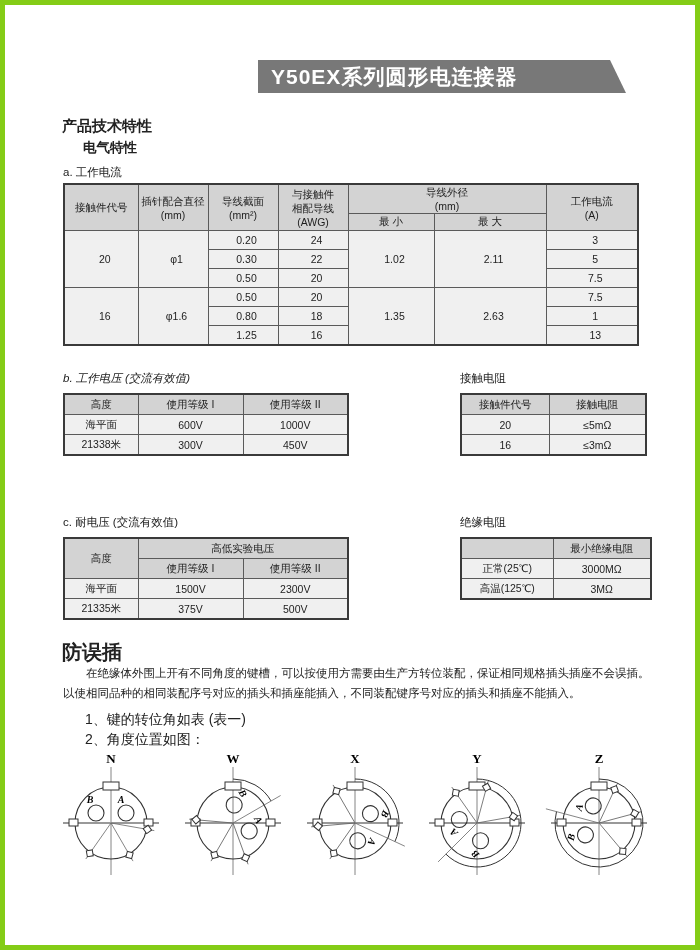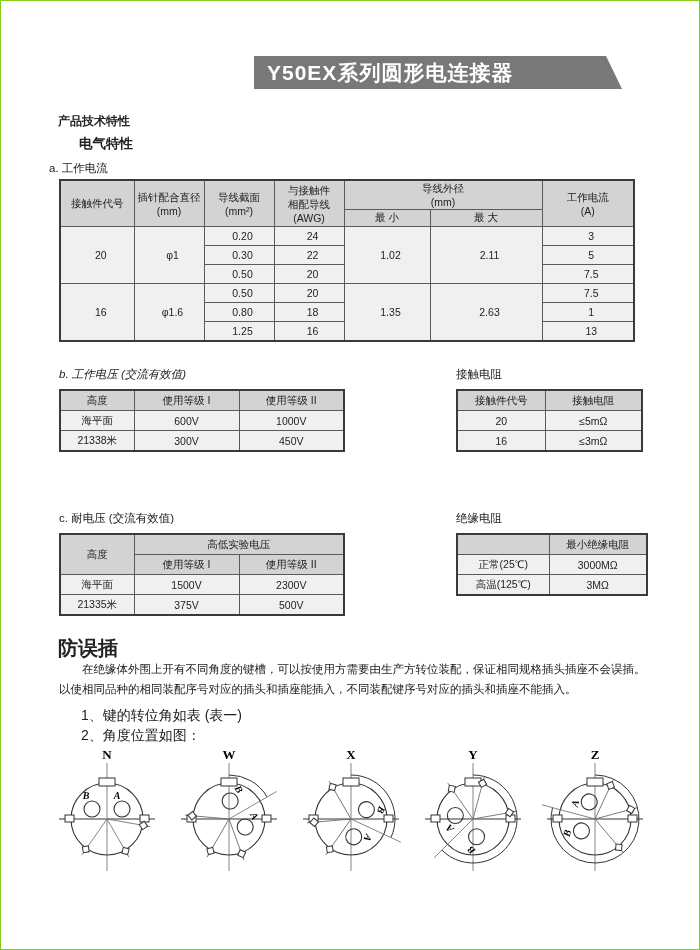--- a/index.html
+++ b/index.html
@@ -1,24 +1,24 @@
 <!DOCTYPE html>
 <html><head>
 <meta charset="utf-8">
 <style>
   html,body{margin:0;padding:0;background:#fff;}
   #page{position:relative;width:700px;height:950px;background:#ffffff;overflow:hidden;
-        font-family:"Liberation Sans",sans-serif;color:#222;border:1px solid #84cc16;box-sizing:border-box;}
+        font-family:"Liberation Sans",sans-serif;color:#222;border:5px solid #84cc16;box-sizing:border-box;}
 
   
   #banner{position:absolute;left:253px;top:55px;width:368px;height:33px;background:#787878;
           clip-path:polygon(0 0, calc(100% - 16px) 0, 100% 100%, 0 100%);}
   #banner .t{color:#fff;font-weight:bold;font-size:21px;line-height:33px;padding-left:13px;letter-spacing:1px;}
 
-  .h-tech{position:absolute;left:57px;top:112px;font-size:12px;font-weight:bold;}
+  .h-tech{position:absolute;left:57px;top:112px;font-size:15px;font-weight:bold;}
   .h-elec{position:absolute;left:78px;top:134px;font-size:13.5px;font-weight:bold;}
   .sub-label{position:absolute;font-size:11.5px;}
 
   table.spec{border-collapse:collapse;table-layout:fixed;border:2px solid #3a3a3a;
              font-size:10.5px;color:#1d1d1d;}
   table.spec th,table.spec td{border:1px solid #5a5a5a;text-align:center;font-weight:normal;
              padding:1px 0;overflow:hidden;white-space:nowrap;}
   table.spec th{background:#d3d3d3;}
   table.spec td{background:#f0f0f0;}
 
@@ -53,21 +53,21 @@
 
 <div id="page">
 
   <div id="banner">
     <div class="t">Y50EX系列圆形电连接器</div>
   </div>
 
   <div class="h-tech">产品技术特性</div>
   <div class="h-elec">电气特性</div>
 
-  <div class="sub-label" style="left:48px;top:160px;">a. 工作电流</div>
+  <div class="sub-label" style="left:58px;top:160px;">a. 工作电流</div>
 
   <table class="spec" id="tableA">
     <colgroup>
         <col style="width:74px">
         <col style="width:70px">
         <col style="width:70px">
         <col style="width:70px">
         <col style="width:86px">
         <col style="width:112px">
         <col style="width:92px">

